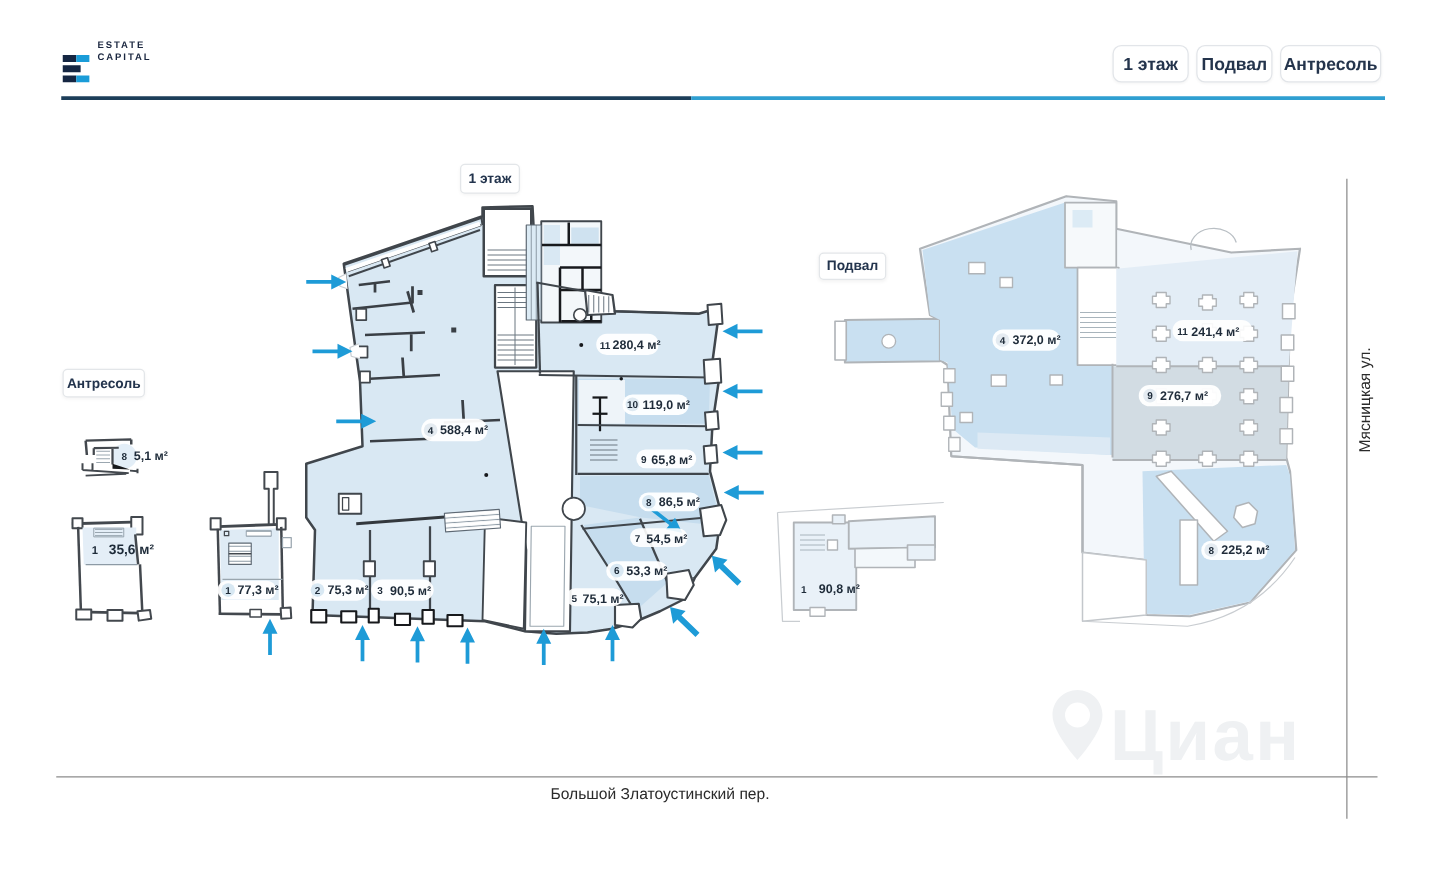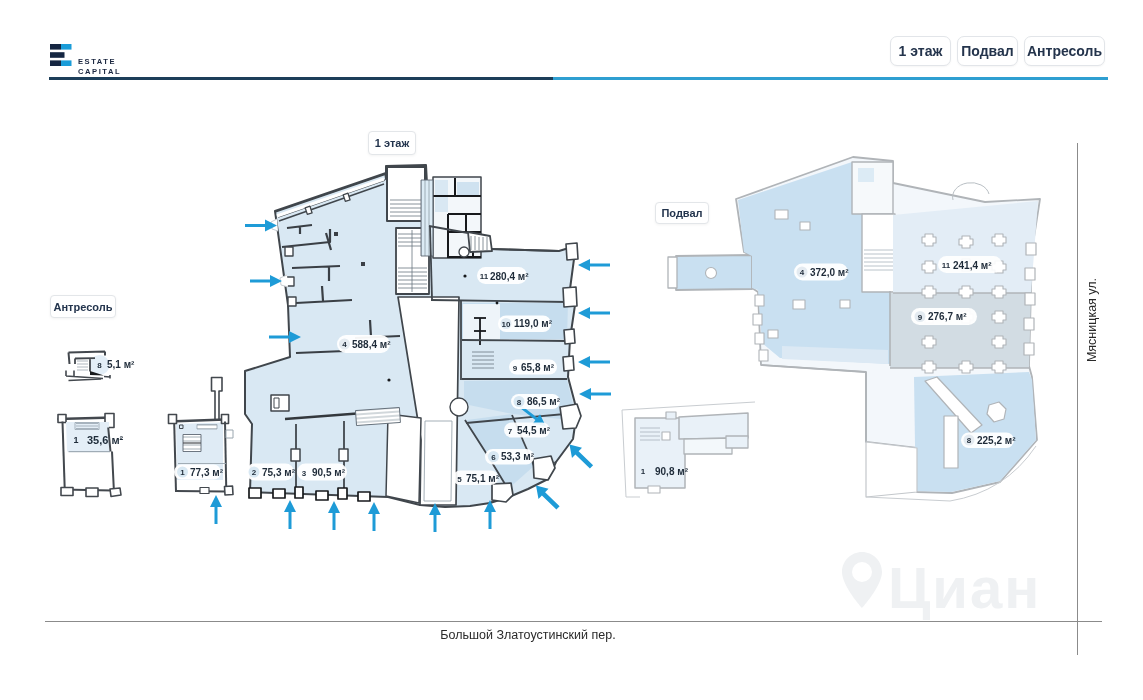--- a/index.html
+++ b/index.html
@@ -16,21 +16,21 @@
 <div class="abs" style="left:50px;top:44px;width:22px;height:22px">
 <svg width="22" height="22" viewBox="0 0 22 22">
 <rect x="0" y="0" width="11" height="5.6" fill="#152642"></rect>
 <rect x="11" y="0" width="10.5" height="5.6" fill="#1a9cd8"></rect>
 <rect x="0" y="8.2" width="14.5" height="5.6" fill="#152642"></rect>
 <rect x="0" y="16.4" width="11" height="5.6" fill="#152642"></rect>
 <rect x="11" y="16.4" width="10.5" height="5.6" fill="#1a9cd8"></rect>
 </svg>
 </div>
 
-<div class="abs" style="left:78px;top:57px;font:bold 7.6px 'Liberation Sans',sans-serif;letter-spacing:1.55px;color:#1b2740;line-height:9.6px">ESTATE<br>CAPITAL</div>
+<div class="abs" style="left:78px;top:31px;font:bold 7.6px 'Liberation Sans',sans-serif;letter-spacing:1.55px;color:#1b2740;line-height:9.6px">ESTATE<br>CAPITAL</div>
 
 <div class="btn" style="left:890px;width:59px">1 этаж</div>
 <div class="btn" style="left:957px;width:59px">Подвал</div>
 <div class="btn" style="left:1024px;width:79px">Антресоль</div>
 
 <div class="abs" style="left:49px;top:77px;width:504px;height:2.6px;background:#1c3e59"></div>
 
 <div class="abs" style="left:553px;top:77px;width:555px;height:2.6px;background:#2f9fd1"></div>
 
 <div class="planlabel" style="left:368px;top:131px;width:46px;height:22px">1 этаж</div>

